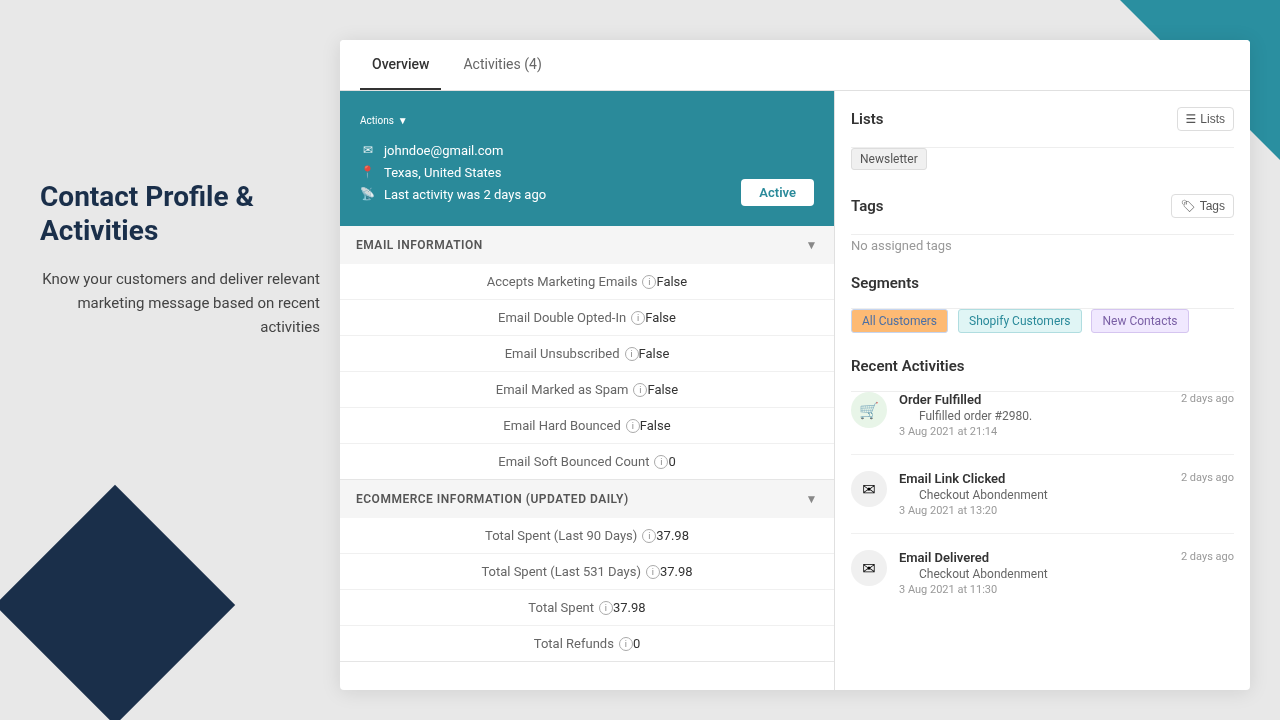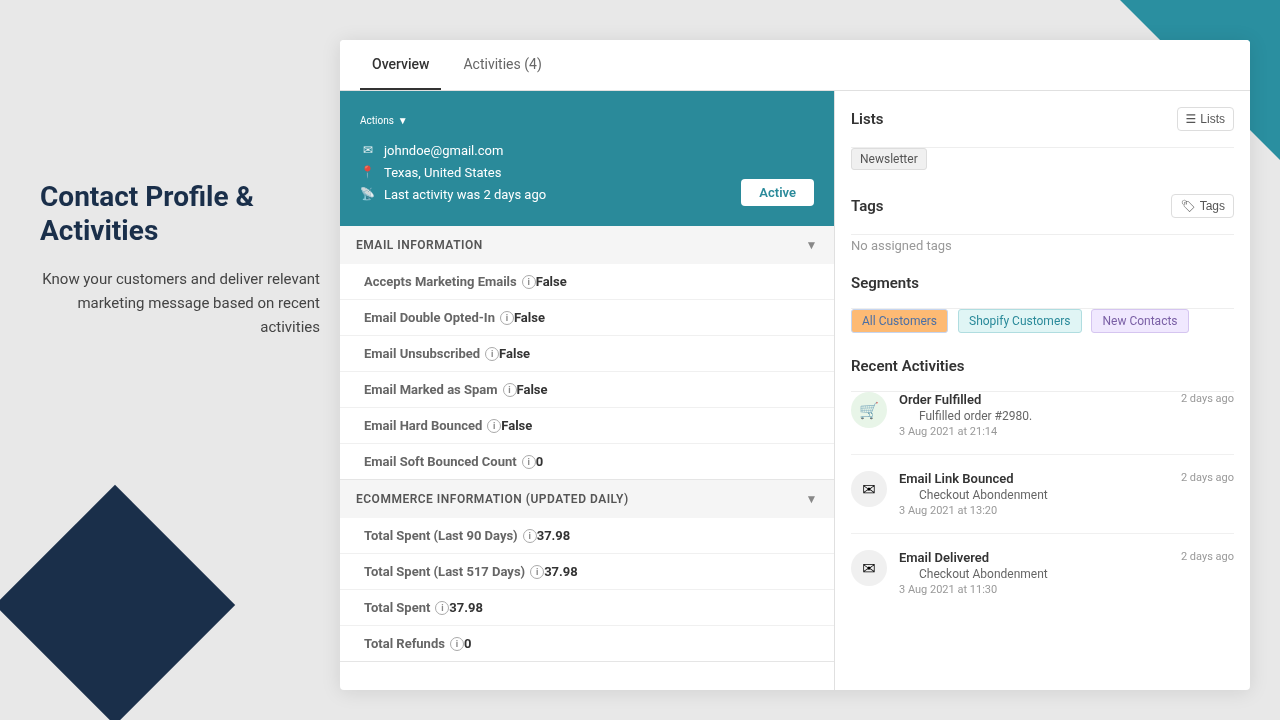--- a/index.html
+++ b/index.html
@@ -205,25 +205,24 @@
     .section-chevron {
       font-size: 12px;
       color: #888;
     }
     .section-body {
       padding: 0;
     }
     .field-row {
       display: flex;
       align-items: center;
-      justify-content: flex-start;
+      justify-content: center;
       padding: 10px 24px;
       border-bottom: 1px solid #f0f0f0;
       font-size: 13px;
-      font-weight: bold;
     }
     .field-row:last-child {
       border-bottom: none;
     }
     .field-label {
       color: #666;
       display: flex;
       align-items: center;
       gap: 5px;
     }
@@ -480,21 +479,21 @@
         <div class="section-body">
           <div class="field-row">
             <span class="field-label">
               <span>Total Spent (Last 90 Days)</span>
               <span class="info-icon">i</span>
             </span>
             <span class="field-value">37.98</span>
           </div>
           <div class="field-row">
             <span class="field-label">
-              <span>Total Spent (Last 517 Days)</span>
+              <span>Total Spent (Last 531 Days)</span>
               <span class="info-icon">i</span>
             </span>
             <span class="field-value">37.98</span>
           </div>
           <div class="field-row">
             <span class="field-label">
               <span>Total Spent</span>
               <span class="info-icon">i</span>
             </span>
             <span class="field-value">37.98</span>
@@ -564,21 +563,21 @@
             </div>
             <div class="activity-desc">Fulfilled order #2980.</div>
             <div class="activity-date">3 Aug 2021 at 21:14</div>
           </div>
         </div>
 
         <div class="activity-item">
           <div class="activity-icon gray">✉</div>
           <div class="activity-body">
             <div class="activity-header">
-              <span class="activity-title">Email Link Bounced</span>
+              <span class="activity-title">Email Link Clicked</span>
               <span class="activity-time">2 days ago</span>
             </div>
             <div class="activity-desc">Checkout Abondenment</div>
             <div class="activity-date">3 Aug 2021 at 13:20</div>
           </div>
         </div>
 
         <div class="activity-item">
           <div class="activity-icon gray">✉</div>
           <div class="activity-body">

